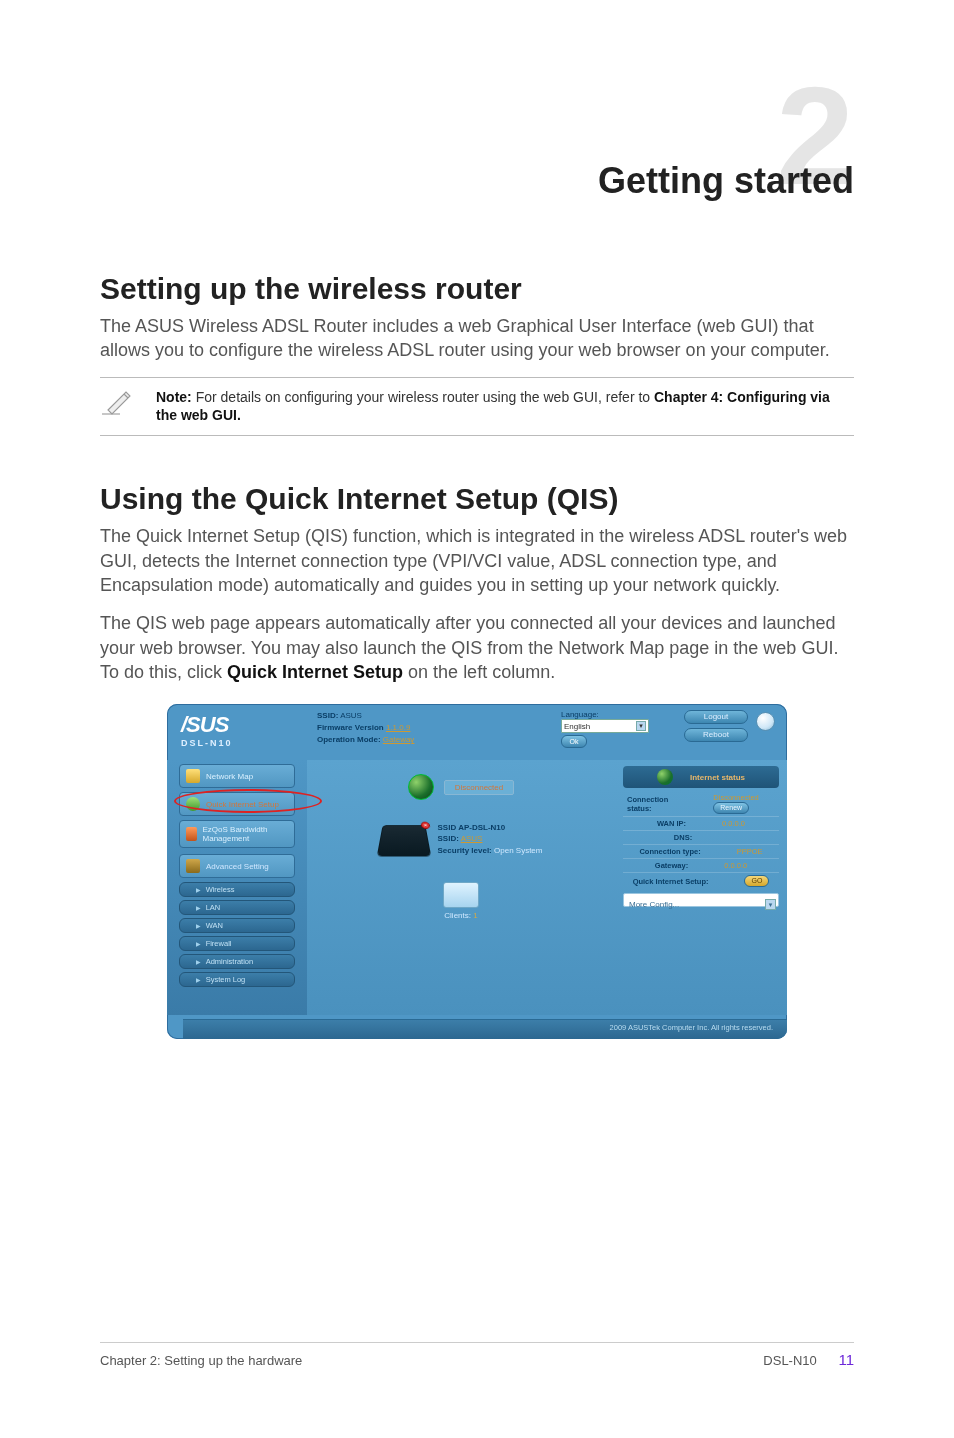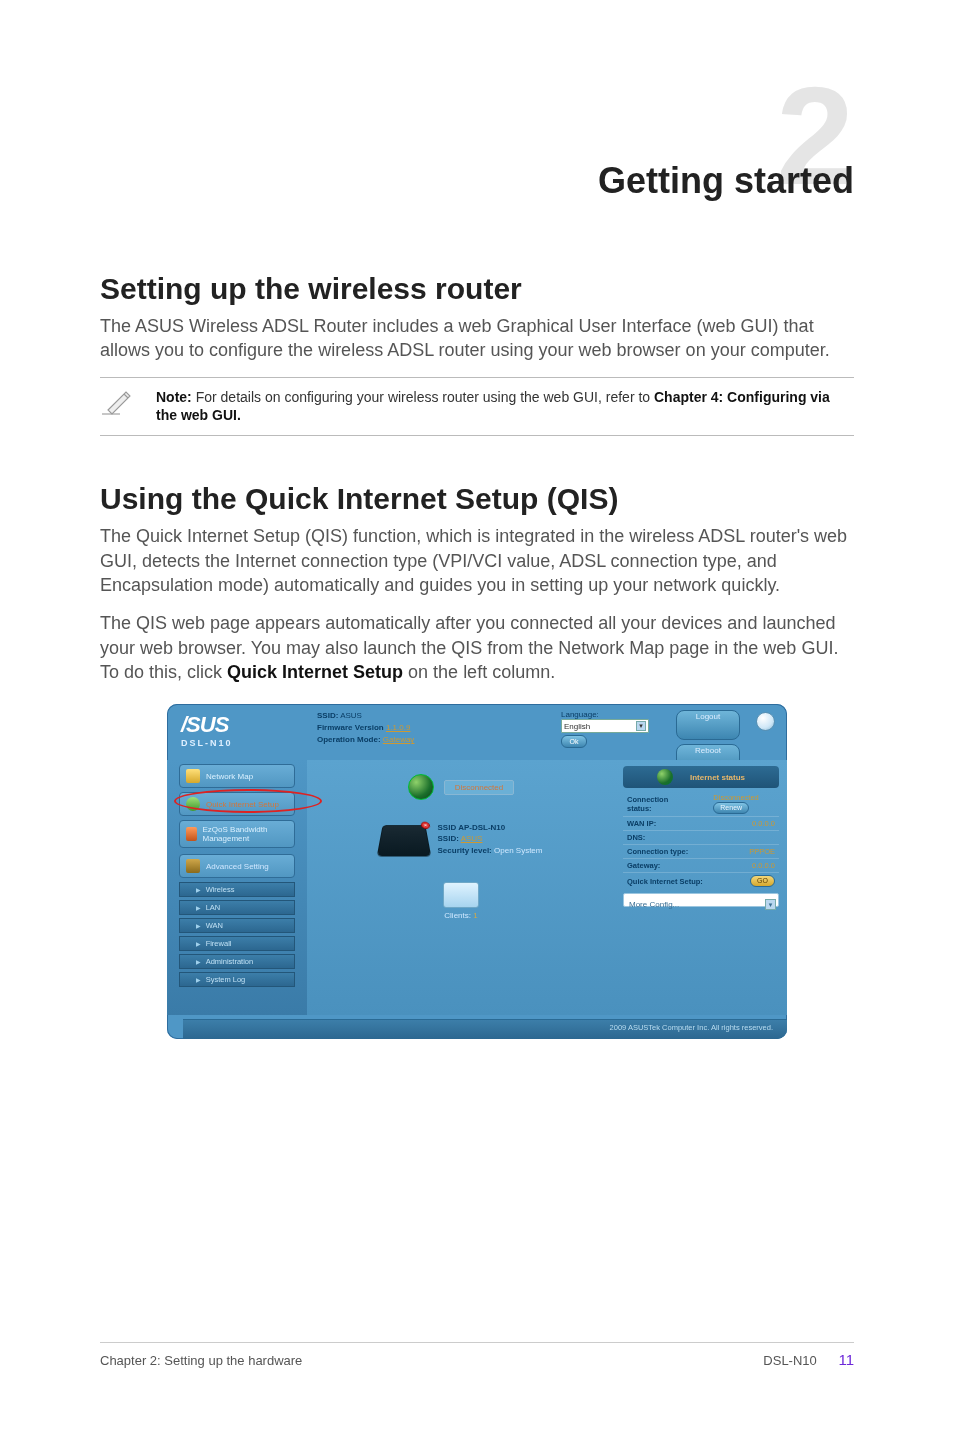--- a/index.html
+++ b/index.html
@@ -118,34 +118,34 @@
       color: #0a3e66;
       line-height: 1.5;
     }
     .gui-header-mid .link { color: #c93; text-decoration: underline; }
     .gui-header-mid b { color: #0a3e66; }
 
     .gui-header-right {
       width: 230px;
       padding: 6px 12px 0 4px;
       display: flex;
-      gap: 16px;
+      gap: 8px;
       align-items: flex-start;
     }
 
     .lang-block { flex: 1; }
     .lang-block .lbl { color: #0a3e66; font-size: 8px; }
     .lang-select {
       width: 88px; height: 14px; background:#fff; border:1px solid #7a9; border-radius:1px;
       font-size:8px; color:#333; padding:0 2px; display:flex; justify-content:space-between; align-items:center;
     }
     .lang-select .arrow{width:10px;height:10px;background:#b9d7ef;border:1px solid #7aa;text-align:center;line-height:8px;font-size:7px;}
 
     .pill {
-      width: 64px; height: 30px; border-radius: 8px;
+      width: 64px; height: 14px; border-radius: 8px;
       background: linear-gradient(#6fb5d9,#3d86b1);
       border:1px solid #2a6a94; text-align:center; color:#def;
       font-size:8px; line-height:12px; margin-bottom:4px;
     }
     .ok-btn {
       width: 26px; height:13px; border-radius:6px;
       background: linear-gradient(#7fc3e4,#3e86b0);
       border: 1px solid #2a6a94; display:inline-block;
       font-size:7px; text-align:center; line-height:11px; color:#fff; margin-top:2px;
     }
@@ -178,21 +178,21 @@
       position:absolute;
       left:-6px; top:-4px;
       width: 148px; height: 24px;
       border: 2px solid #d22;
       border-radius: 50%/50%;
       pointer-events:none;
     }
     .side-item.wide { color: #cfe7ff; }
     .side-sub {
       background: linear-gradient(#3c7ea9,#2c6790);
-      border:1px solid #235679; border-radius:0;
+      border:1px solid #235679; border-radius:6px;
       padding: 2px 6px 2px 16px; margin:0 0 3px 0;
       font-size:7.5px; color:#bfe0f4;
       display:flex; gap:5px; align-items:center;
     }
     .side-sub .tri{font-size:6px;color:#9fd0ec;}
 
     .icon-box{width:14px;height:14px;border-radius:2px;display:inline-block;}
 
     .center-panel {
       flex:1; padding:8px 10px 4px;
@@ -221,21 +221,21 @@
     .rpanel-title {
       background: linear-gradient(#2d6b93,#1f5478);
       border-radius:4px; padding:3px 6px; text-align:center;
       font-size:8px; color:#e7b76a; font-weight:bold;
       display:flex; align-items:center; gap:17px; justify-content:center;
       margin-bottom:3px;
     }
     .rpanel-title .mglobe{width:16px;height:16px;border-radius:50%;background:radial-gradient(circle at 30% 30%,#8fd26a,#1b6f2b 60%,#073);}
 
     .status-row{
-      display:flex; justify-content:space-between; align-items:center;
+      display:flex; justify-content:center; align-items:center;
       padding:2px 4px; font-size:7.5px;
       border-bottom:1px solid rgba(255,255,255,.18);
       gap:36px;
     }
     .status-row .k{color:#0a3e66;font-weight:bold;}
     .status-row .v{color:#c93;}
     .mini-pill{padding:0 6px;height:12px;border-radius:6px;background:linear-gradient(#7fc3e4,#3e86b0);border:1px solid #2a6a94;font-size:7px;line-height:10px;color:#eaf5ff;display:inline-block;}
 
     .more-config{
       margin-top:4px;

